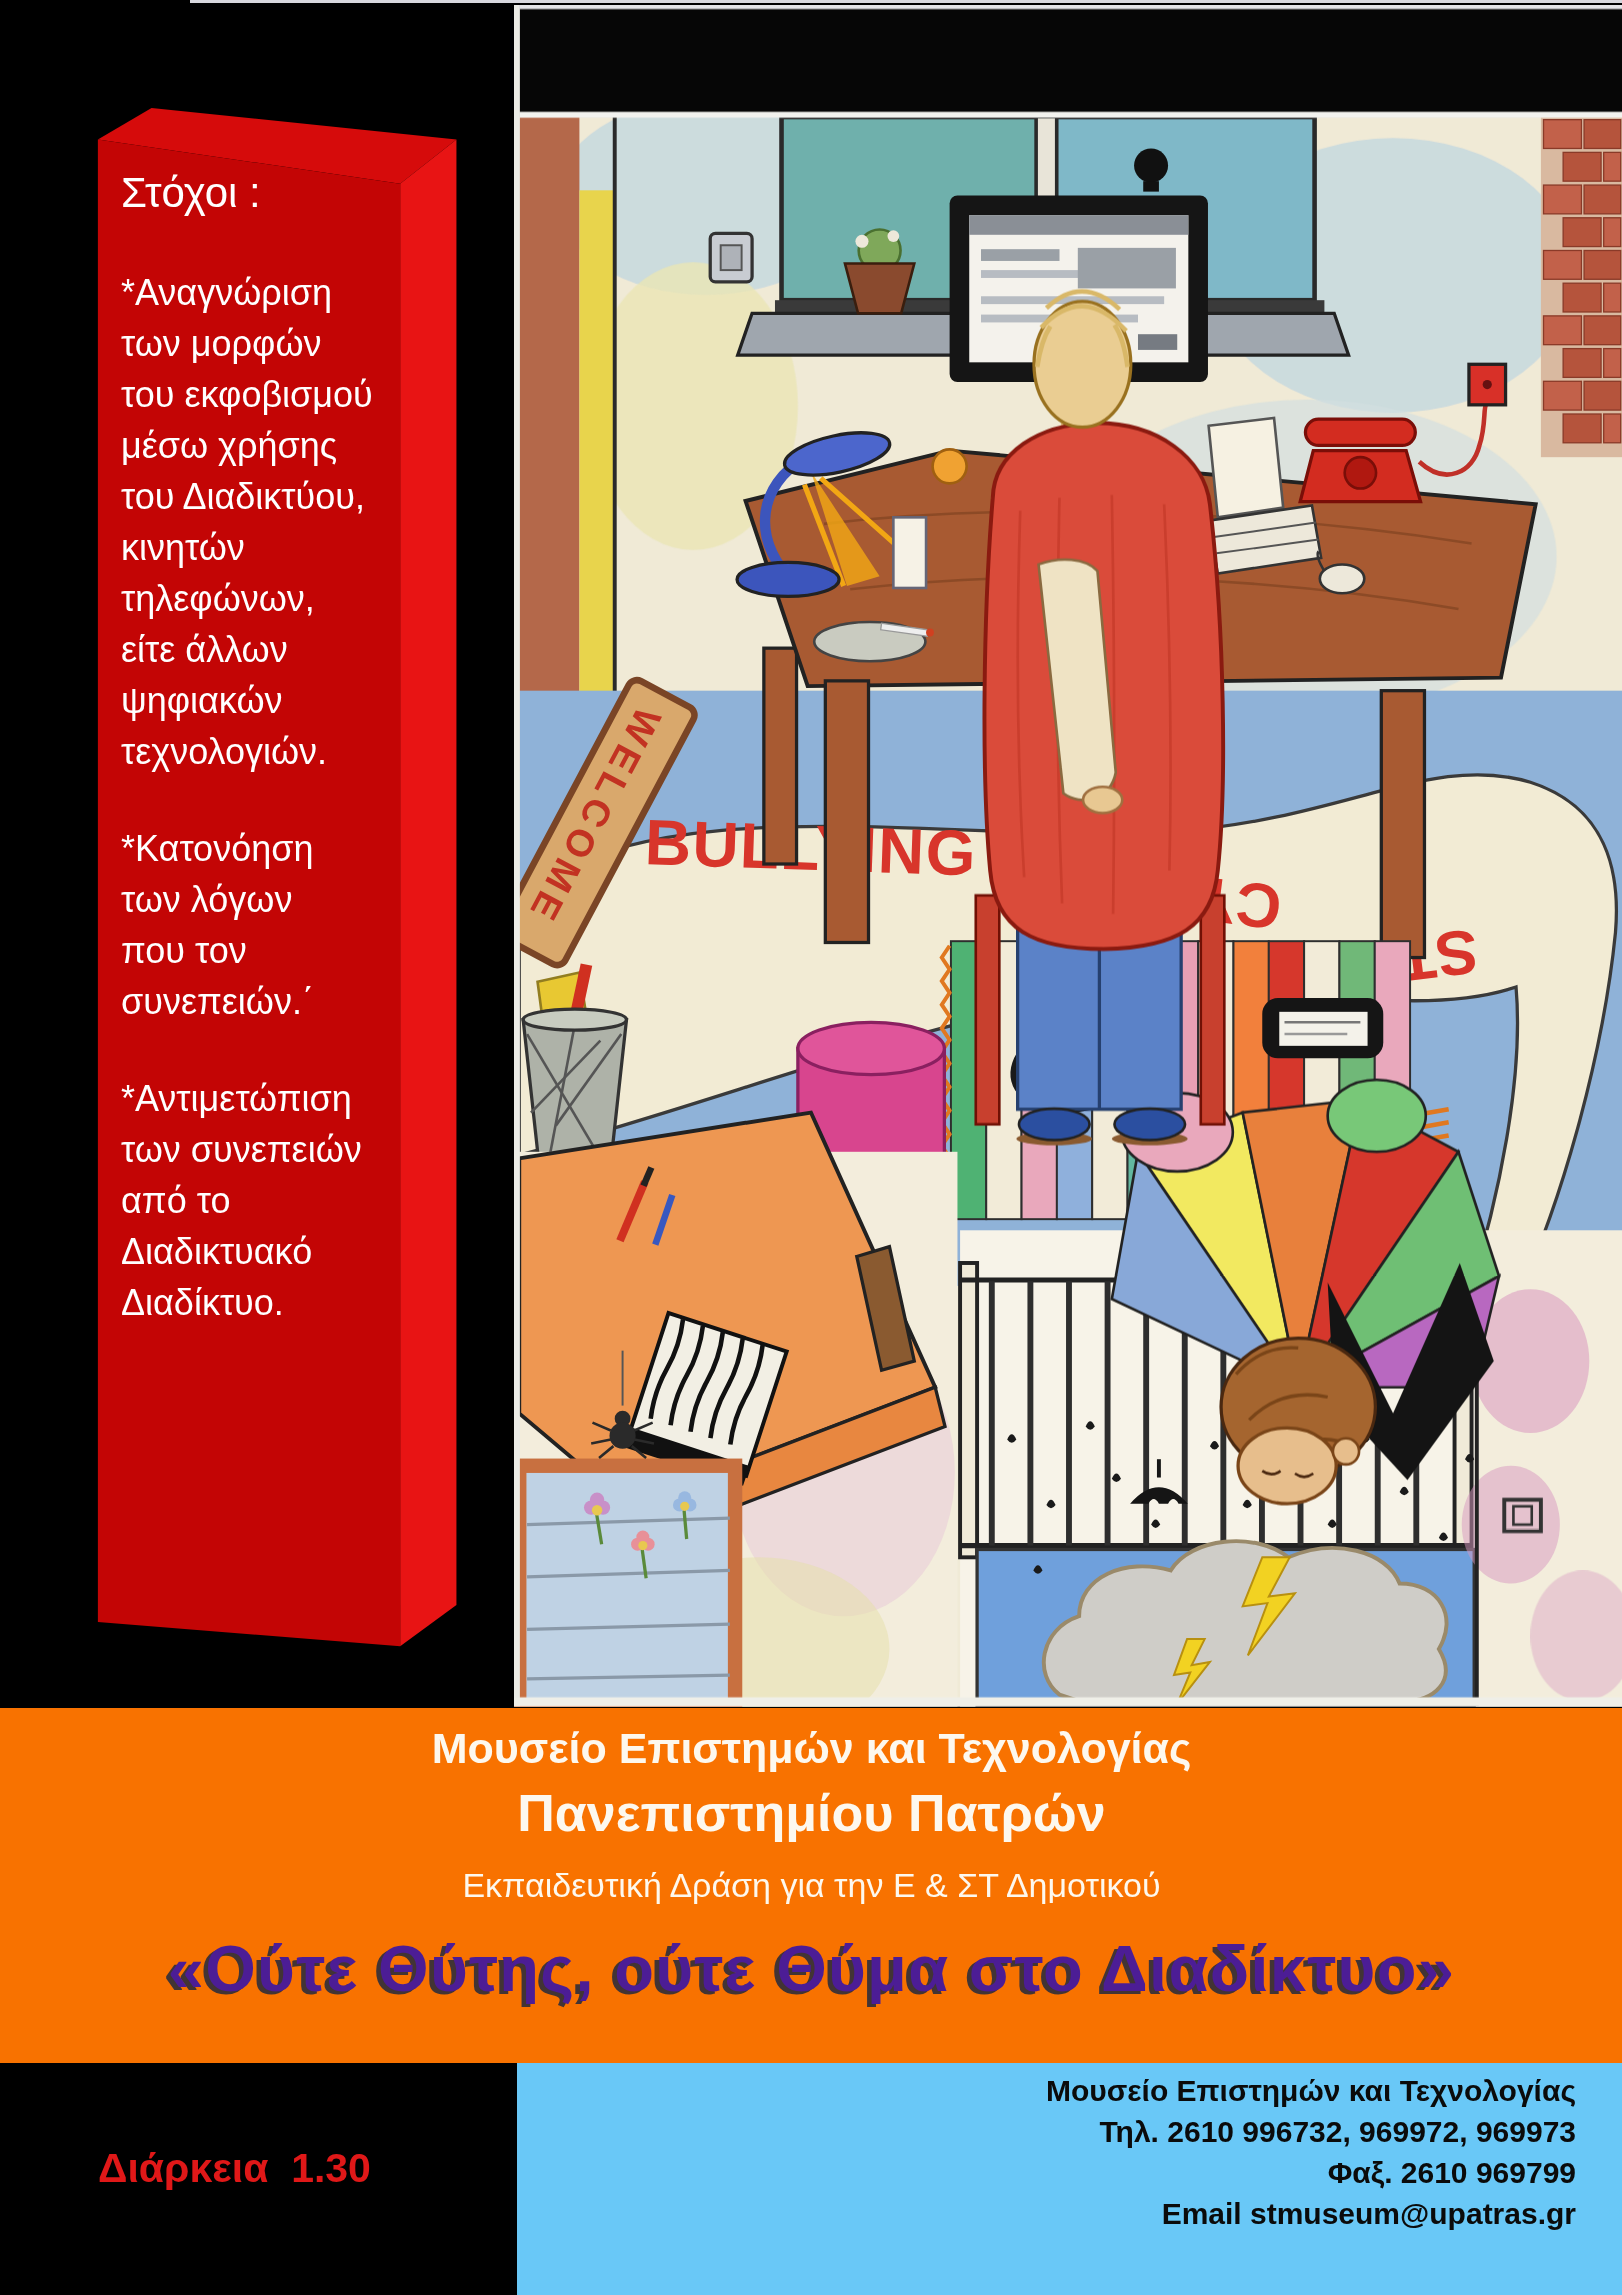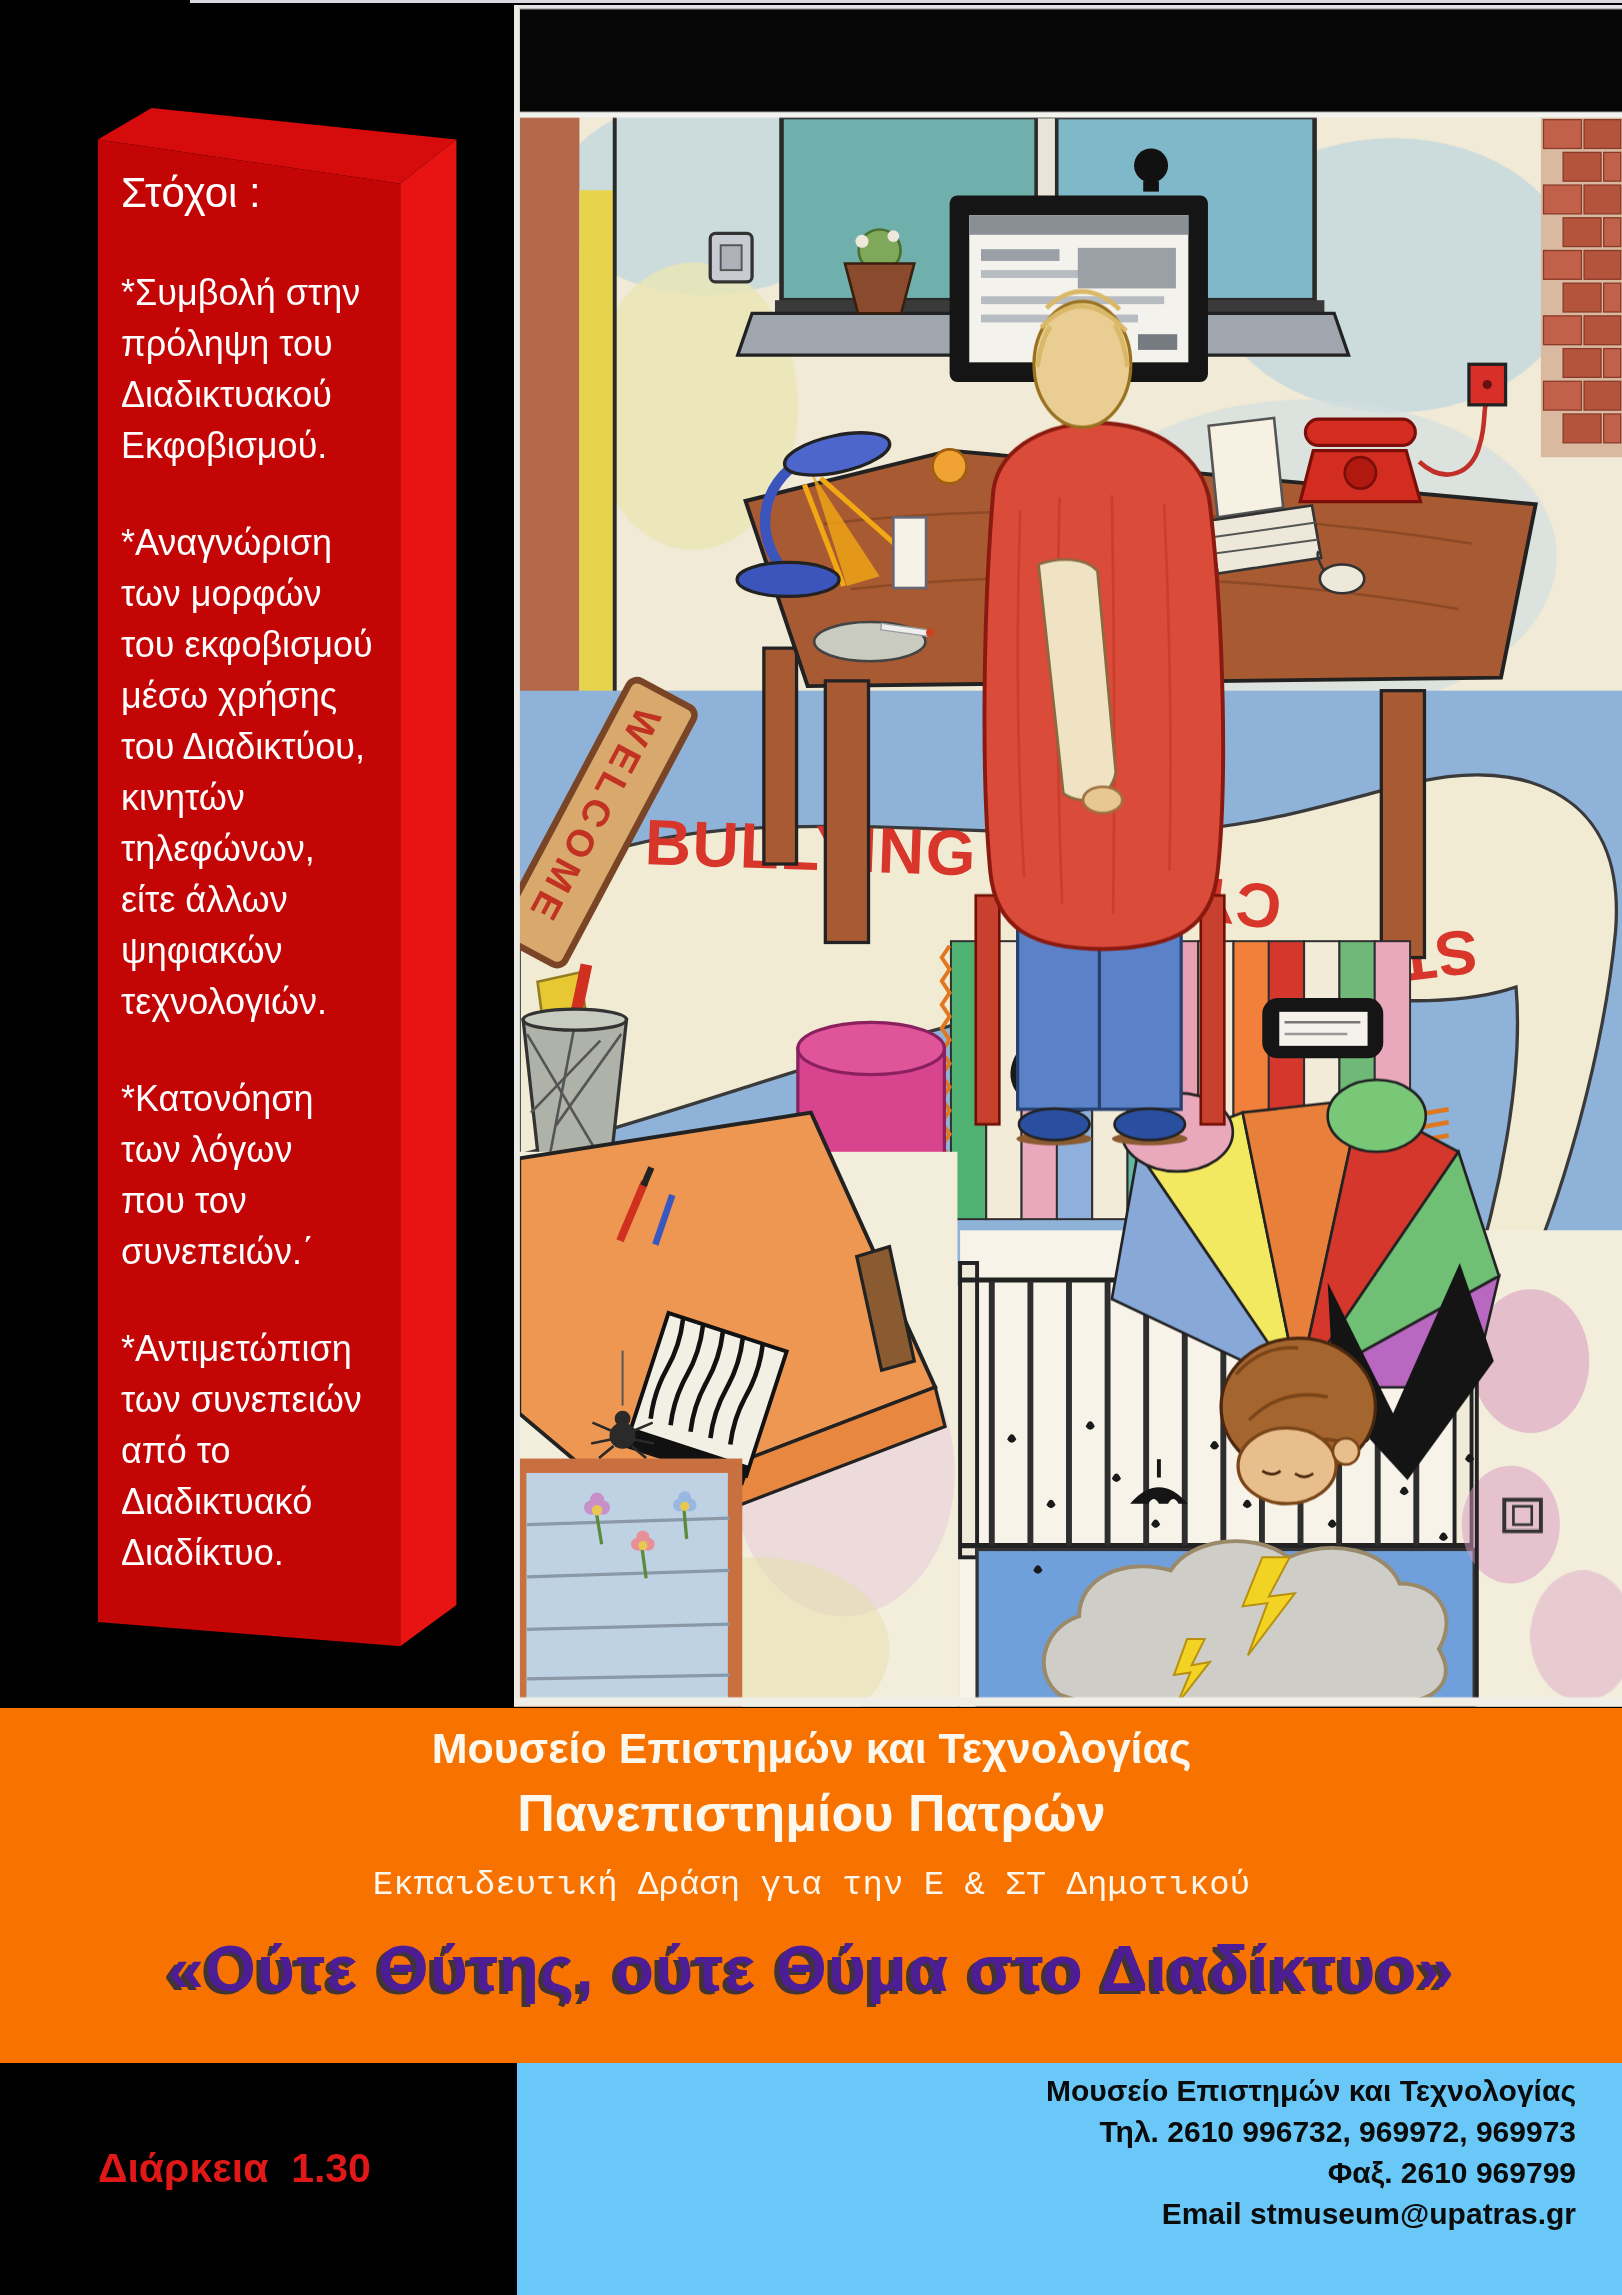--- a/index.html
+++ b/index.html
@@ -9,21 +9,21 @@
   
   .top-line{left:190px;top:0;width:1433px;height:3.3px;background:#D8D8DE;}
   
   .obj-text{left:121px;top:165px;width:308px;color:#fff;}
   .obj-title{font-size:42px;font-weight:normal;line-height:56px;white-space:pre;}
   .obj-para{font-size:36px;line-height:51px;margin-top:46px;white-space:pre-line;}
   
   .banner{left:0;top:1708px;width:1623px;height:355px;background:#F87200;text-align:center;}
   .banner .h1{margin-top:14.4px;font-size:43px;font-weight:bold;color:#FDF8EE;line-height:52px;}
   .banner .h2{margin-top:13px;font-size:52px;font-weight:bold;color:#FDF8EE;line-height:52px;}
-  .banner .h3{margin-top:26px;font-size:34px;color:#FDF8EE;line-height:41px;font-family:Liberation Mono, monospace;}
+  .banner .h3{margin-top:26px;font-size:34px;color:#FDF8EE;line-height:41px;}
   .banner .h4{margin-top:19.6px;font-size:65px;font-weight:bold;color:#4c1d95;line-height:85px;
               letter-spacing:1.3px;text-shadow:-4.6px 3.3px 0 rgba(45,45,58,.9);}
   
   .contact{left:517px;top:2063px;width:1106px;height:233px;background:#69C8F7;
            text-align:right;padding-top:6.5px;box-sizing:border-box;}
   .contact-line{font-size:30px;font-weight:bold;color:#0b0b0b;line-height:41px;margin-right:47px;}
   .duration{left:98px;top:2145px;font-size:41px;font-weight:bold;color:#E01818;white-space:pre;}
   svg text{font-family:"Liberation Sans",sans-serif;}
 </style>
 </head>
@@ -34,24 +34,20 @@
   <div class="abs top-line"></div>
 
   <svg class="abs" style="left:39px;top:92px" width="458" height="1597" viewBox="60 140 700 2440">
     <polygon points="150,212 232,164 698,212 612,280" fill="#D60B0B"></polygon>
     <polygon points="612,280 698,212 698,2452 612,2515" fill="#E81414"></polygon>
     <polygon points="150,212 612,280 612,2515 150,2478" fill="#C30505"></polygon>
   </svg>
   <div class="abs obj-text">
     <div class="obj-title">Στόχοι :</div>
     <div id="objectives-paragraphs">
-        <div class="obj-para">*Συμβολή στην
-πρόληψη του
-Διαδικτυακού
-Εκφοβισμού.</div>
         <div class="obj-para">*Αναγνώριση
 των μορφών
 του εκφοβισμού
 μέσω  χρήσης
 του  Διαδικτύου,
 κινητών
 τηλεφώνων,
 είτε άλλων
 ψηφιακών
 τεχνολογιών.</div>

